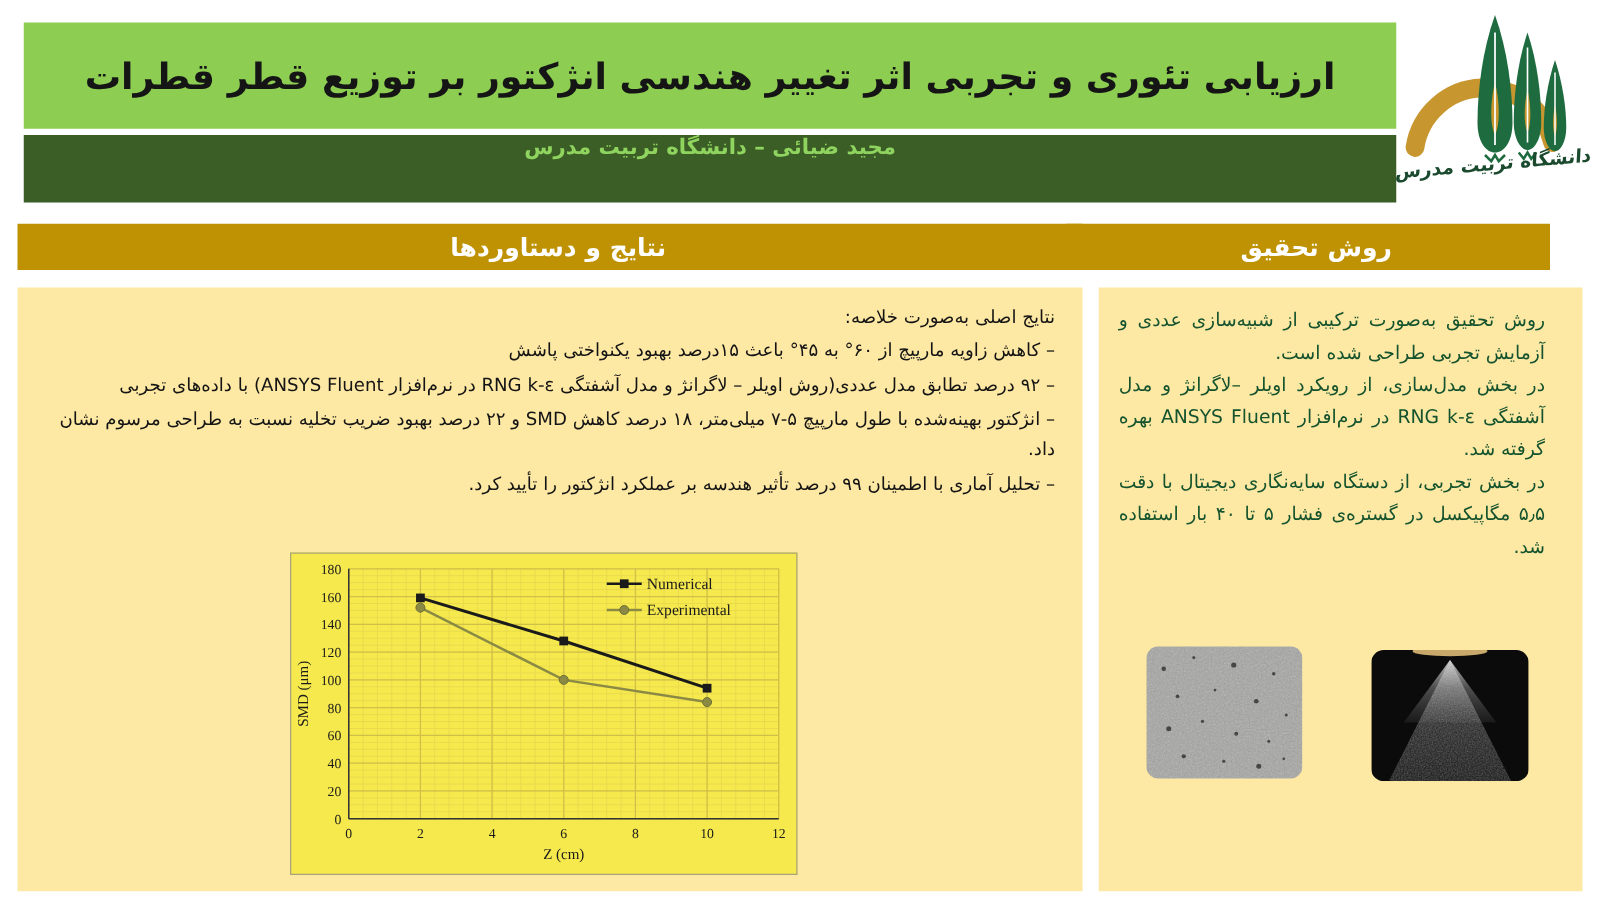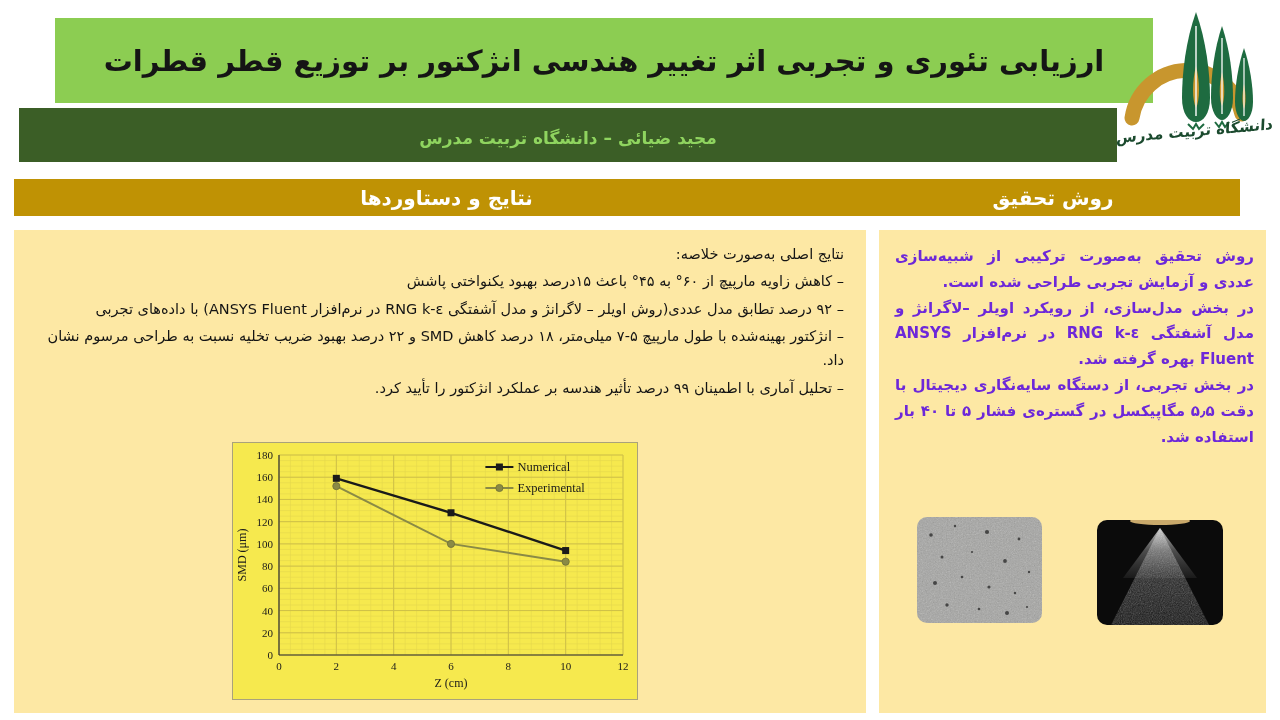--- a/index.html
+++ b/index.html
@@ -3,29 +3,29 @@
 <meta charset="utf-8">
 <style>
   html,body { margin:0; padding:0; }
   body {
     width:1280px; height:720px; position:relative; overflow:hidden;
     background:#ffffff; font-family:"DejaVu Sans", sans-serif;
   }
   
   .title-bar {
     position:absolute; left:19px; top:18px; width:1098px; height:85px;
-    background:#8ccd52; display:flex; align-items:center; justify-content:center;margin-left:36px;
+    background:#8ccd52; display:flex; align-items:center; justify-content:center;
   }
   .title-bar h1 {
     margin:0; font-size:29px; font-weight:bold; color:#151515; direction:rtl; text-align:center;
   }
   .author-bar {
     position:absolute; left:19px; top:108px; width:1098px; height:54px;
     background:#3b5e26; display:flex; align-items:flex-start; justify-content:center;
-    padding-top:20px; box-sizing:border-box;
+    padding-top:0; box-sizing:border-box;
   }
   .author-bar span { color:#8fd45f; font-weight:bold; font-size:17px; direction:rtl; }
   
   .logo {
     position:absolute; left:1124px; top:4px; width:142px; height:160px;
     display:flex; flex-direction:column; align-items:center; justify-content:flex-start;
   }
   .logo-text {
     margin-top:-14px; color:#1b4a2e; font-weight:bold; font-size:15px;
     direction:rtl; transform:rotate(-5deg) skewX(-8deg); white-space:nowrap;
@@ -41,22 +41,22 @@
   
   .panel-body { position:absolute; top:230px; height:483px; background:#fde8a4; }
   .results-body { left:14px; width:852px; }
   .method-body  { left:879px; width:387px; }
   .results-text {
     position:absolute; top:12px; right:22px; left:16px;
     direction:rtl; text-align:right; color:#141414; font-weight:normal; font-size:14.5px;
   }
   .results-text p { margin:0 0 3px 0; line-height:1.68; }
   .method-text {
-    position:absolute; top:14px; right:12px; left:16px;
-    direction:rtl; text-align:justify; color:#6d28d9; font-weight:bold;
+    position:absolute; top:14px; right:30px; left:16px;
+    direction:rtl; text-align:justify; color:#14532d; font-weight:normal;
     font-size:15px; line-height:1.72;
   }
   .method-text p { margin:0; }
   
   .chart-wrap {
     position:absolute; left:218px; top:212px; width:406px; height:258px;
     background:#f6e94e; border:1px solid #a9a27b; box-sizing:border-box;
   }
   
   .photo { position:absolute; border-radius:10px; overflow:hidden; }

